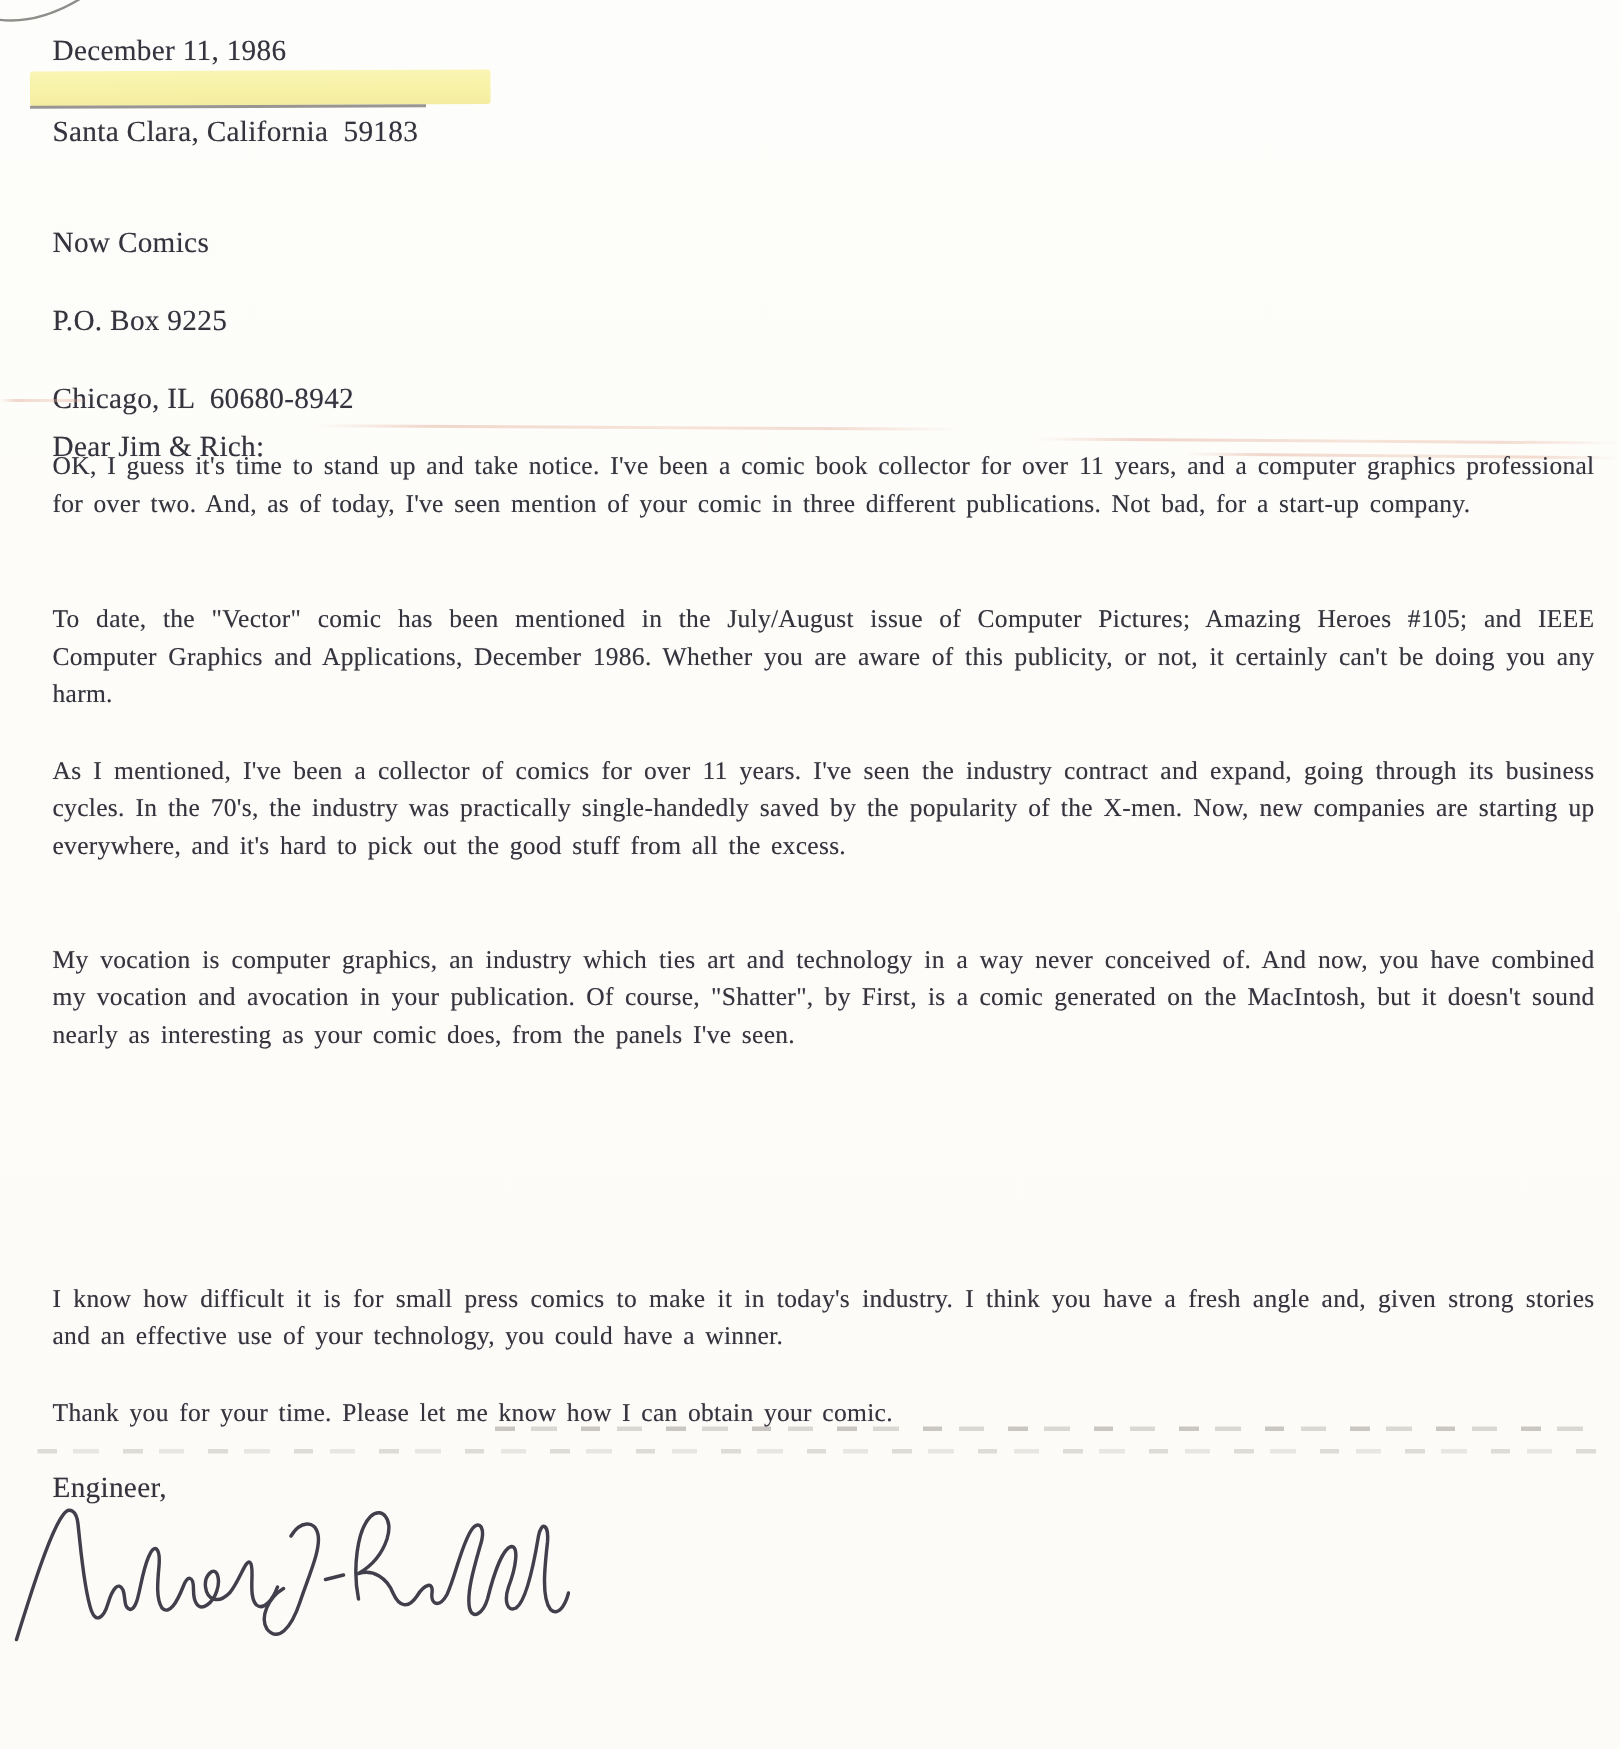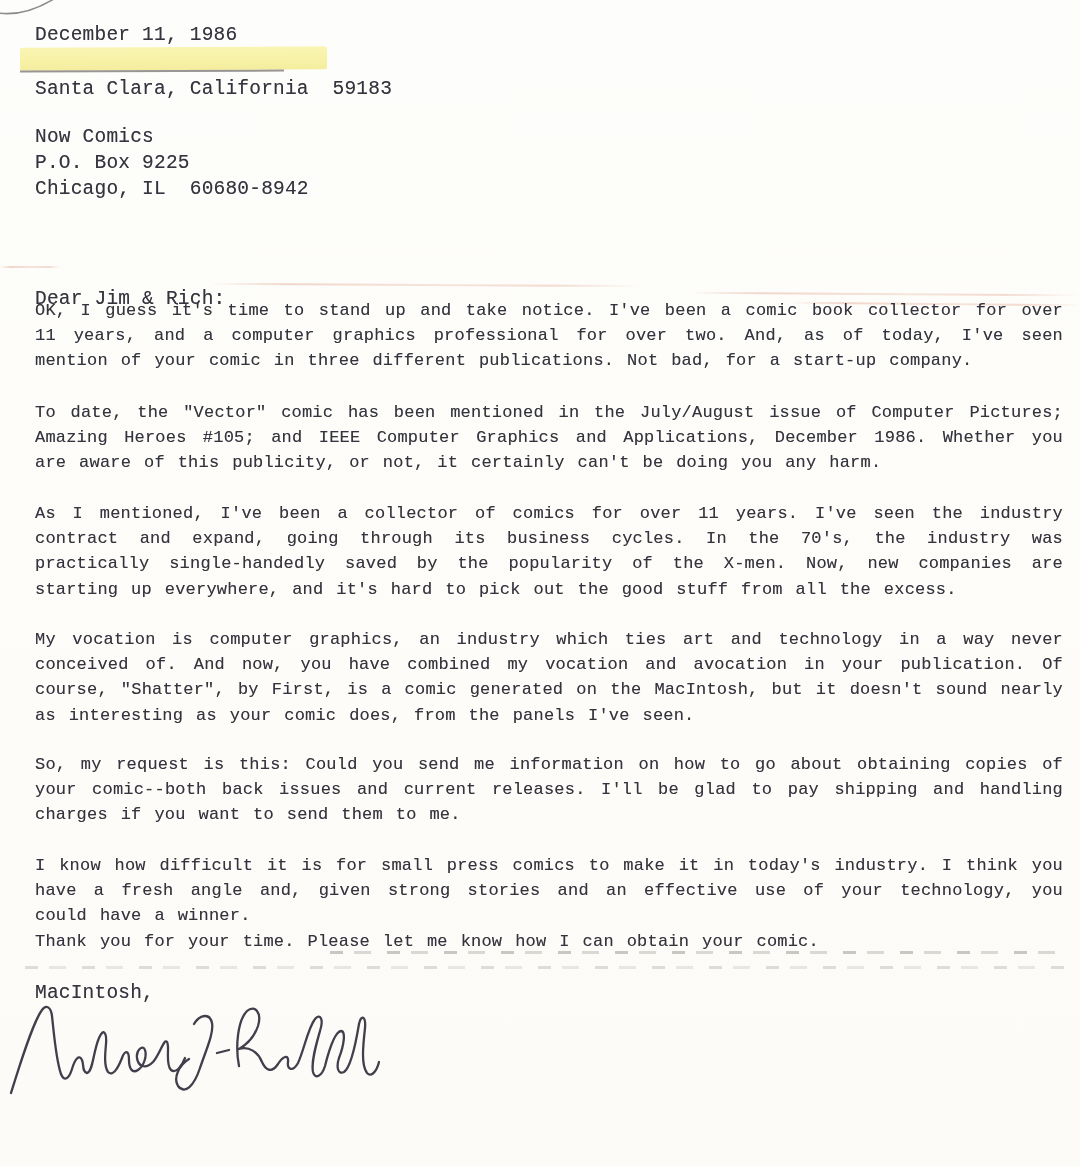--- a/index.html
+++ b/index.html
@@ -8,21 +8,21 @@
     width: 1080px;
     height: 1166px;
     overflow: hidden;
     background: #fdfcf9;
   }
   .page {
     position: relative;
     width: 1080px;
     height: 1166px;
     background: linear-gradient(180deg, #fdfdfb 0%, #fdfcf8 60%, #fcfbf7 100%);
-    font-family: Liberation Mono, monospace;
+    font-family: Liberation Serif, serif;
     color: #35343e;
   }
   .line {
     position: absolute;
     left: 35px;
     font-size: 19.5px;
     line-height: 26px;
     letter-spacing: 0.2px;
     white-space: pre;
     text-shadow: 0 0 0.5px rgba(53,52,62,0.45);
@@ -40,21 +40,21 @@
     text-shadow: 0 0 0.5px rgba(53,52,62,0.45);
   }
   .addr-block {
     position: absolute;
     left: 35px;
     font-size: 19.5px;
     line-height: 26px;
     letter-spacing: 0.2px;
     text-shadow: 0 0 0.5px rgba(53,52,62,0.45);
   }
-  .addr-block div { white-space: pre; }
+  .addr-block div { white-space: pre; margin-top: 26px; }
   .highlight-bar {
     position: absolute;
     left: 20px;
     top: 47px;
     width: 307px;
     height: 23px;
     background: linear-gradient(180deg, #f9f5b4 0%, #f7f2a6 55%, #f4eda0 100%);
     transform: rotate(-0.25deg);
     border-radius: 2px;
   }
@@ -119,28 +119,27 @@
 
   <div class="streak" style="left:0px;   top:266px; width:60px;"></div>
   <div class="streak" style="left:210px; top:284px; width:430px; transform:rotate(0.3deg);"></div>
   <div class="streak" style="left:690px; top:293px; width:390px; transform:rotate(0.4deg);"></div>
   <div class="streak" style="left:790px; top:303px; width:290px; transform:rotate(0.5deg);"></div>
 
   <p class="para" style="top:298px;">OK, I guess it's time to stand up and take notice.  I've been a comic book collector for over 11 years, and a computer graphics professional for over two.  And, as of today, I've seen mention of your comic in three different publications.  Not bad, for a start-up company.</p>
   <p class="para" style="top:400px;">To date, the "Vector" comic has been mentioned in the July/August issue of Computer Pictures; Amazing Heroes #105; and IEEE Computer Graphics and Applications, December 1986.  Whether you are aware of this publicity, or not, it certainly can't be doing you any harm.</p>
   <p class="para" style="top:501px;">As I mentioned, I've been a collector of comics for over 11 years.  I've seen the industry contract and expand, going through its business cycles.  In the 70's, the industry was practically single-handedly saved by the popularity of the X-men.  Now, new companies are starting up everywhere, and it's hard to pick out the good stuff from all the excess.</p>
   <p class="para" style="top:627px;">My vocation is computer graphics, an industry which ties art and technology in a way never conceived of.  And now, you have combined my vocation and avocation in your publication.  Of course, "Shatter", by First, is a comic generated on the MacIntosh, but it doesn't sound nearly as interesting as your comic does, from the panels I've seen.</p>
-  <p class="para" style="top:752px;">So, my request is this:  Could you send me information on how to go about obtaining copies of your comic--both back issues and current releases.  I'll be glad to pay shipping and handling charges if you want to send them to me.</p>
   <p class="para" style="top:853px;">I know how difficult it is for small press comics to make it in today's industry.  I think you have a fresh angle and, given strong stories and an effective use of your technology, you could have a winner.</p>
   <p class="para" style="top:929px;">Thank you for your time.  Please let me know how I can obtain your comic.</p>
 
   <div class="dash-band" style="left:330px; top:951px; width:740px; opacity:0.75;"></div>
   <div class="dash-band" style="left:25px;  top:966px; width:1045px; opacity:0.45;"></div>
 
-  <div class="line" style="top:980px;">MacIntosh,</div>
+  <div class="line" style="top:980px;">Engineer,</div>
 
   <svg class="signature-svg" width="372" height="100" viewBox="0 0 372 100" fill="none" stroke="#403f4b" stroke-width="2.3" stroke-linecap="round" stroke-linejoin="round">
 
     <path d="M 3 93
              C 12 64, 25 22, 34 10
              C 38 4, 43 7, 44 16
              C 46 34, 48 60, 53 74
              C 56 82, 61 79, 64 69
              C 67 59, 71 54, 74 60
              C 76 65, 74 72, 79 73

